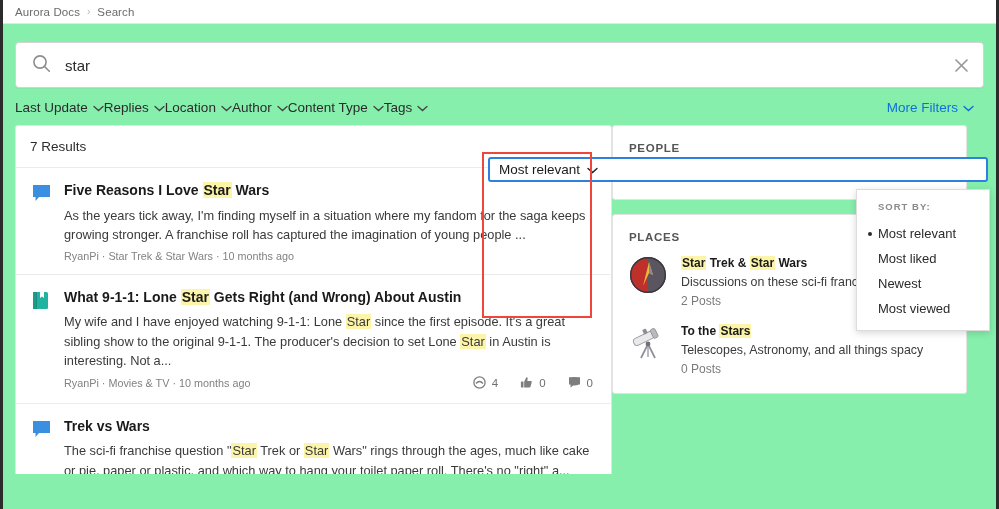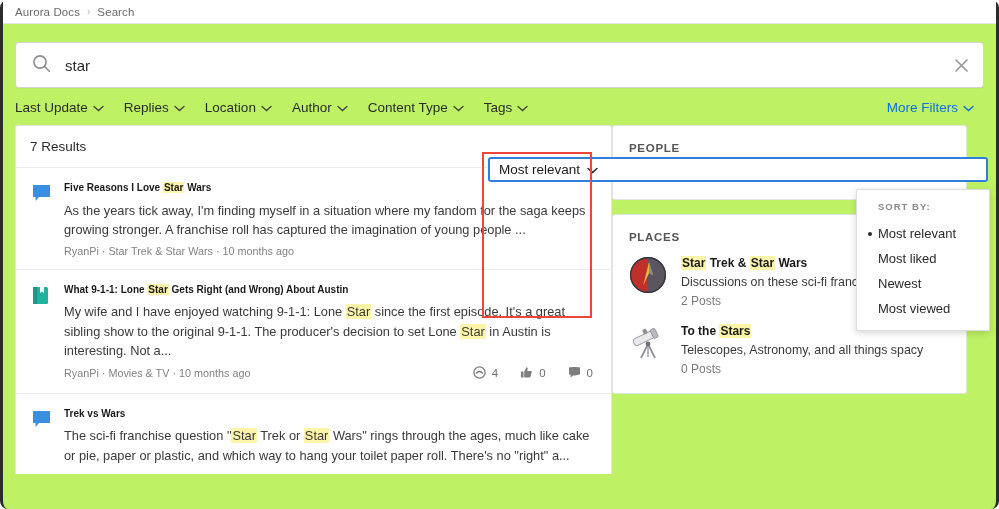--- a/index.html
+++ b/index.html
@@ -5,24 +5,23 @@
   * { box-sizing: border-box; margin: 0; padding: 0; }
   html, body {
     width: 999px; height: 509px;
     font-family: "Liberation Sans", sans-serif;
     background: #ffffff;
     overflow: hidden;
   }
   .page {
     position: relative;
     width: 999px; height: 509px;
-    background: #bef264;
+    background: #86efac;
     border-left: 3px solid #2b2b2b;
     border-right: 3px solid #2b2b2b;
-    border-radius: 8px;
   }
 
   
   .breadcrumb {
     height: 24px;
     background: #ffffff;
     display: flex; align-items: center;
     padding-left: 12px;
     gap: 7px;
     border-bottom: 1px solid #e6e6e6;
@@ -54,21 +53,20 @@
   .clearbtn {
     width: 44px; height: 44px; flex: none;
     display: flex; align-items: center; justify-content: center;
     cursor: pointer;
   }
 
   
   .filterrow {
     display: flex; align-items: flex-start;
     padding: 12px 14px 10px 12px;
-    gap: 20px;
   }
   .filter {
     display: flex; align-items: center; gap: 5px;
     font-size: 13.5px; color: #2b2b2b;
     cursor: pointer; white-space: nowrap;
   }
   .morefilters {
     margin-left: auto;
     display: flex; align-items: center; gap: 5px;
     font-size: 13.5px; color: #0f6fde;
@@ -162,21 +160,21 @@
   
   .result {
     display: flex;
     padding: 14px 14px 12px 16px;
     border-bottom: 1px solid #ececec;
     gap: 12px;
   }
   .ricon { width: 20px; flex: none; padding-top: 2px; }
   .rbody { flex: 1 1 auto; min-width: 0; }
   .rtitle {
-    font-size: 10px; font-weight: bold; color: #1a1a1a;
+    font-size: 14px; font-weight: bold; color: #1a1a1a;
     margin-bottom: 6px; line-height: 1.25;
   }
   .rsnippet {
     font-size: 12.8px; color: #3a3a3a;
     line-height: 1.5;
     margin-bottom: 6px;
   }
   .rmetarow { display: flex; align-items: center; }
   .rmeta { font-size: 10.8px; color: #828282; }
   .rstats {

